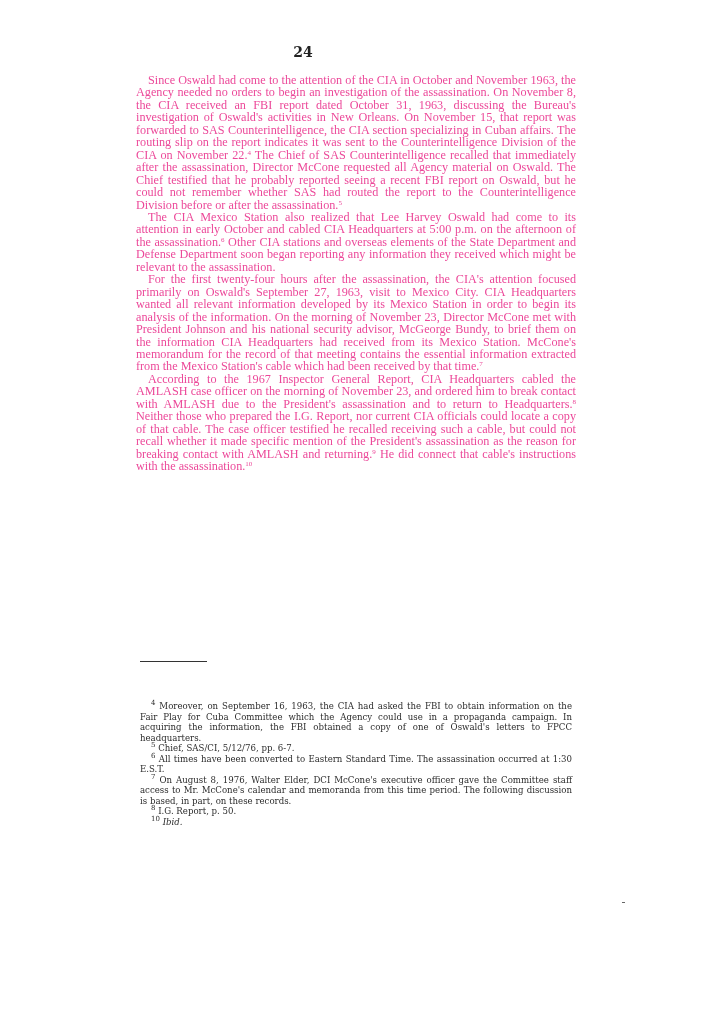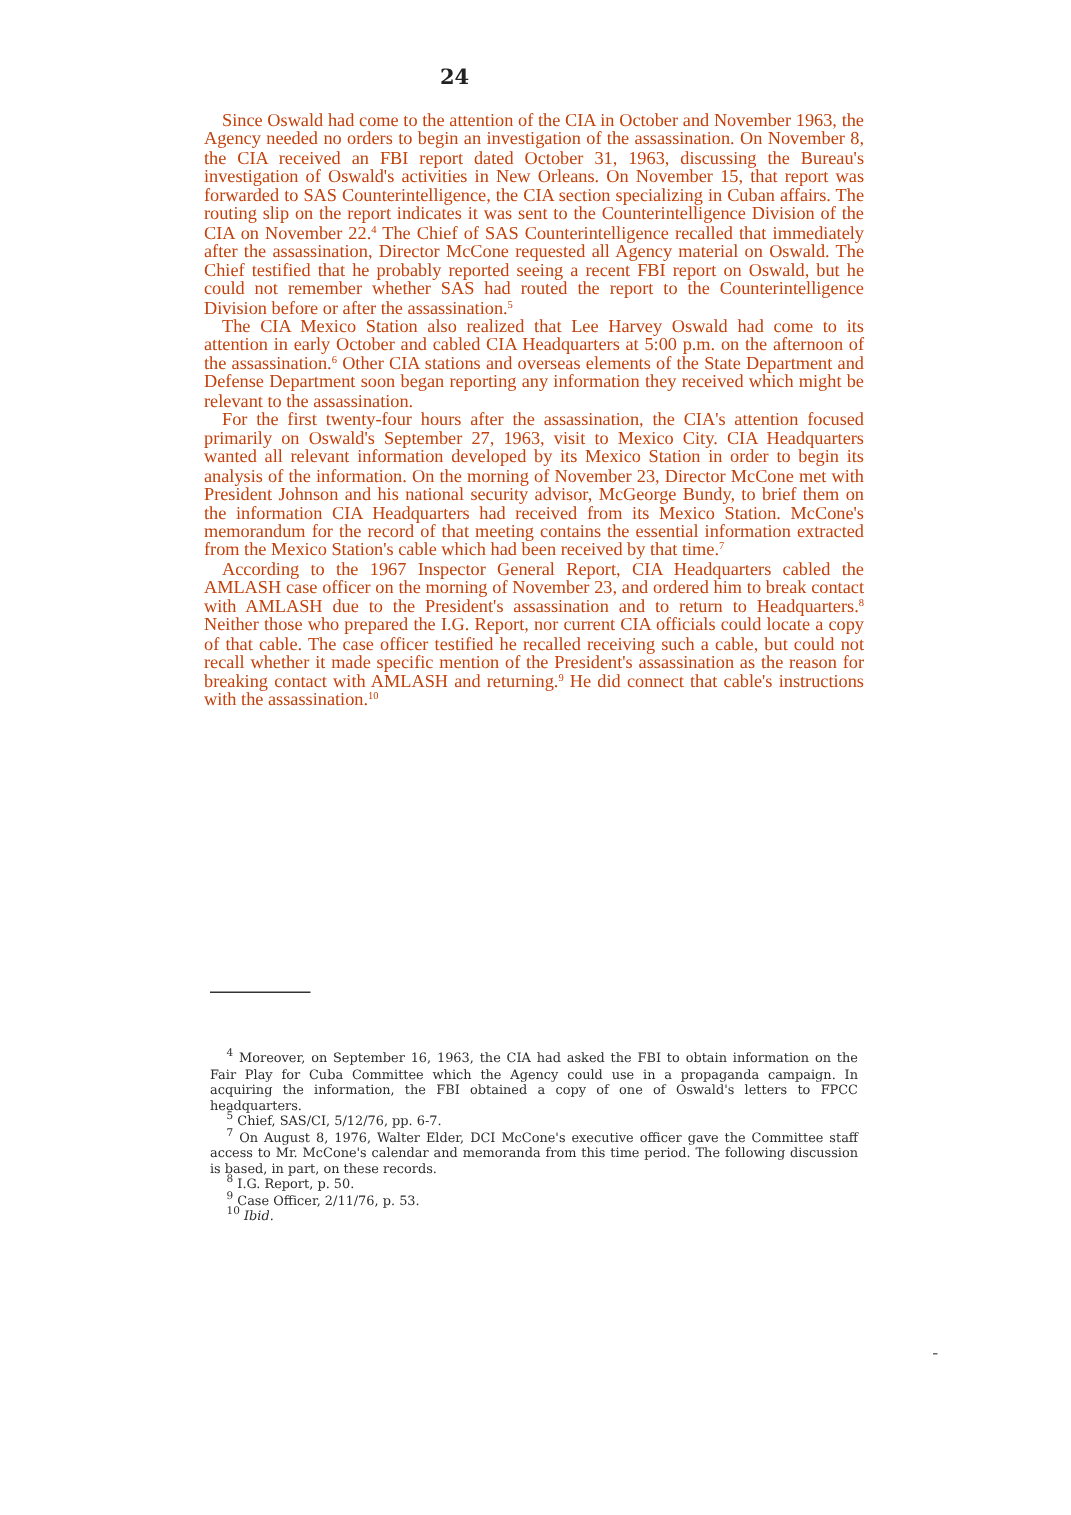--- a/index.html
+++ b/index.html
@@ -4,21 +4,21 @@
 <style>
   html, body { margin: 0; padding: 0; background: #ffffff; }
   body { width: 714px; height: 1010px; position: relative; overflow: hidden; }
   .page { position: absolute; left: 0; top: 0; width: 714px; height: 1010px; background: #fff; }
   .page-number {
     position: absolute; top: 44px; left: 0; width: 606px; text-align: center;
     font-family: "DejaVu Serif", serif; font-size: 14px; font-weight: bold; color: #222;
   }
   .body-text {
     position: absolute; left: 136px; top: 74px; width: 440px;
-    font-family: "Liberation Serif", serif; font-size: 12.2px; line-height: 12.45px; color: #c2410c;
+    font-family: "Liberation Serif", serif; font-size: 12.2px; line-height: 12.45px; color: #ec4899;
     text-align: justify;
   }
   .body-text p { margin: 0; text-indent: 12px; }
   sup { font-size: 7px; line-height: 0; vertical-align: 4px; }
   .rule {
     position: absolute; left: 140px; top: 661px; width: 67px; height: 0; border-top: 1px solid #333;
   }
   .footnotes {
     position: absolute; left: 140px; top: 701px; width: 432px;
     font-family: "DejaVu Serif", serif; font-size: 8.6px; line-height: 10.5px; color: #2c2c2c;
@@ -49,20 +49,20 @@
     <p>
       <span>According to the 1967 Inspector General Report, CIA Headquarters cabled the AMLASH case officer on the morning of November 23, and ordered him to break contact with AMLASH due to the President's assassination and to return to Headquarters.</span><sup>8</sup><span> Neither those who prepared the I.G. Report, nor current CIA officials could locate a copy of that cable. The case officer testified he recalled receiving such a cable, but could not recall whether it made specific mention of the President's assassination as the reason for breaking contact with AMLASH and returning.</span><sup>9</sup><span> He did connect that cable's instructions with the assassination.</span><sup>10</sup>
     </p>
   </div>
 
   <div class="rule"></div>
 
   <div class="footnotes">
     <p><sup>4</sup> <span>Moreover, on September 16, 1963, the CIA had asked the FBI to obtain information on the Fair Play for Cuba Committee which the Agency could use in a propaganda campaign. In acquiring the information, the FBI obtained a copy of one of Oswald's letters to FPCC headquarters.</span></p>
     <p><sup>5</sup> <span>Chief, SAS/CI, 5/12/76, pp. 6-7.</span></p>
+    <p><sup>6</sup> <span>All times have been converted to Eastern Standard Time. The assassination occurred at 1:30 E.S.T.</span></p>
     <p><sup>7</sup> <span>On August 8, 1976, Walter Elder, DCI McCone's executive officer gave the Committee staff access to Mr. McCone's calendar and memoranda from this time period. The following discussion is based, in part, on these records.</span></p>
     <p><sup>8</sup> <span>I.G. Report, p. 50.</span></p>
-    <p><sup>9</sup> <span>Case Officer, 2/11/76, p. 53.</span></p>
     <p><sup>10</sup> <em>Ibid.</em></p>
   </div>
 
   <div class="scan-mark"></div>
 </div>
 
 </body></html>

